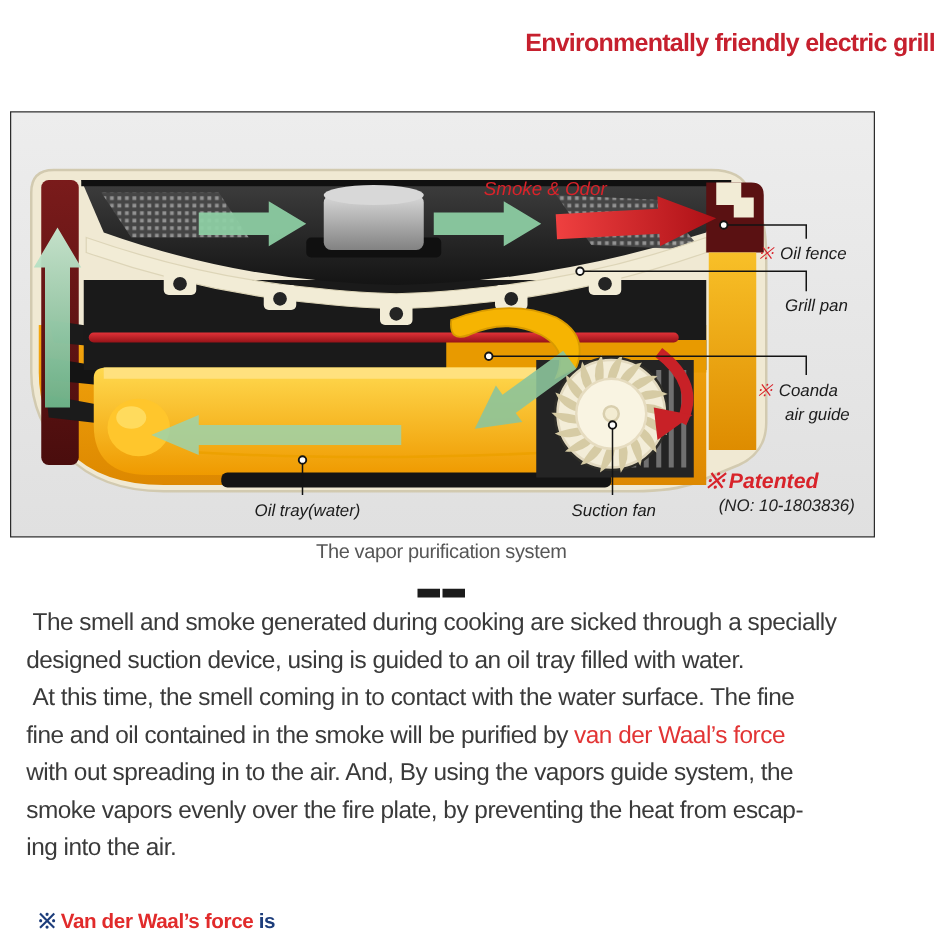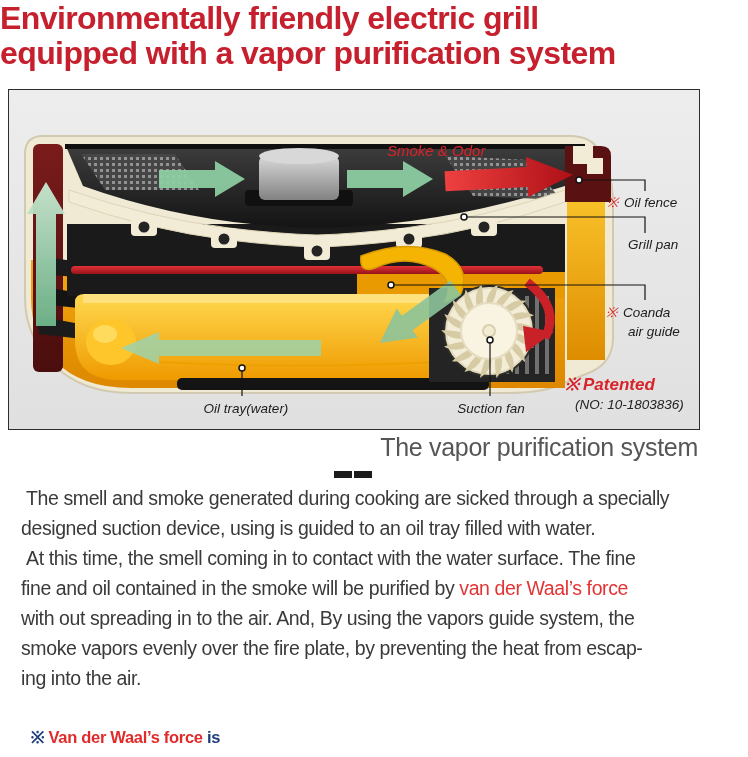--- a/index.html
+++ b/index.html
@@ -1,28 +1,28 @@
 <!DOCTYPE html>
 <html><head>
 <meta charset="utf-8">
 <style>
   html,body { margin:0; padding:0; background:#ffffff; }
   body { width:748px; font-family:"Liberation Sans", sans-serif; }
   .page { position:relative; width:748px; height:757px; background:#fff; overflow:hidden; }
 
-  .title { padding-top:1px; text-align:left; color:#c6202e; font-weight:bold;
-           font-size:32px; line-height:35px; letter-spacing:-0.6px; }
+  .title { padding-top:18px; text-align:right; color:#c6202e; font-weight:bold;
+           font-size:20px; line-height:35px; letter-spacing:-0.6px; }
 
   .diagram-box { position:absolute; left:8px; top:89px; width:690px; height:339px;
                  border:1px solid #2c2c2c; background:linear-gradient(#ededed,#e0e0e0);font-style:italic; }
   .diagram-box svg { display:block; width:100%; height:100%;
                      font-family:"Liberation Sans", sans-serif; }
 
-  .caption { position:absolute; top:433px; left:8px; width:690px; text-align:right;
-             font-size:25px; color:#565656; letter-spacing:-0.3px; }
+  .caption { position:absolute; top:433px; left:8px; width:690px; text-align:center;
+             font-size:16px; color:#565656; letter-spacing:-0.3px; }
 
   .divider { position:absolute; top:471px; left:8px; width:690px; text-align:center; font-size:0; }
   .divider .dash { display:inline-block; width:18px; height:7px; background:#1b1b1b; margin:0 1px; }
 
   .body-text { position:absolute; top:483px; left:21px; width:740px;
                font-size:19.5px; line-height:30px; color:#3a3a3a; letter-spacing:-0.4px; }
   .body-line { white-space:pre-wrap; height:30px; }
   .red  { color:#e23434; }
 
   .footnote { position:absolute; top:703px; left:5px; width:742px; color:#1d3d7b;
@@ -31,21 +31,20 @@
   .fn-line1 .plain { font-weight:bold; }
   .fn-line1 .term { color:#e12b2b; font-weight:bold; }
 </style>
 </head>
 <body>
 
 <div class="page">
 
   <div class="title">
     <div>Environmentally friendly electric grill</div>
-    <div>equipped with a vapor purification system</div>
   </div>
 
   <div class="diagram-box">
   <svg viewBox="0 0 690 339">
     <defs>
       <linearGradient id="lidGrad" x1="0" y1="0" x2="0" y2="1">
         <stop offset="0" stop-color="#3e3e3e"></stop>
             <stop offset="1" stop-color="#141414"></stop>
       </linearGradient>
       <linearGradient id="knobGrad" x1="0" y1="0" x2="0" y2="1">

